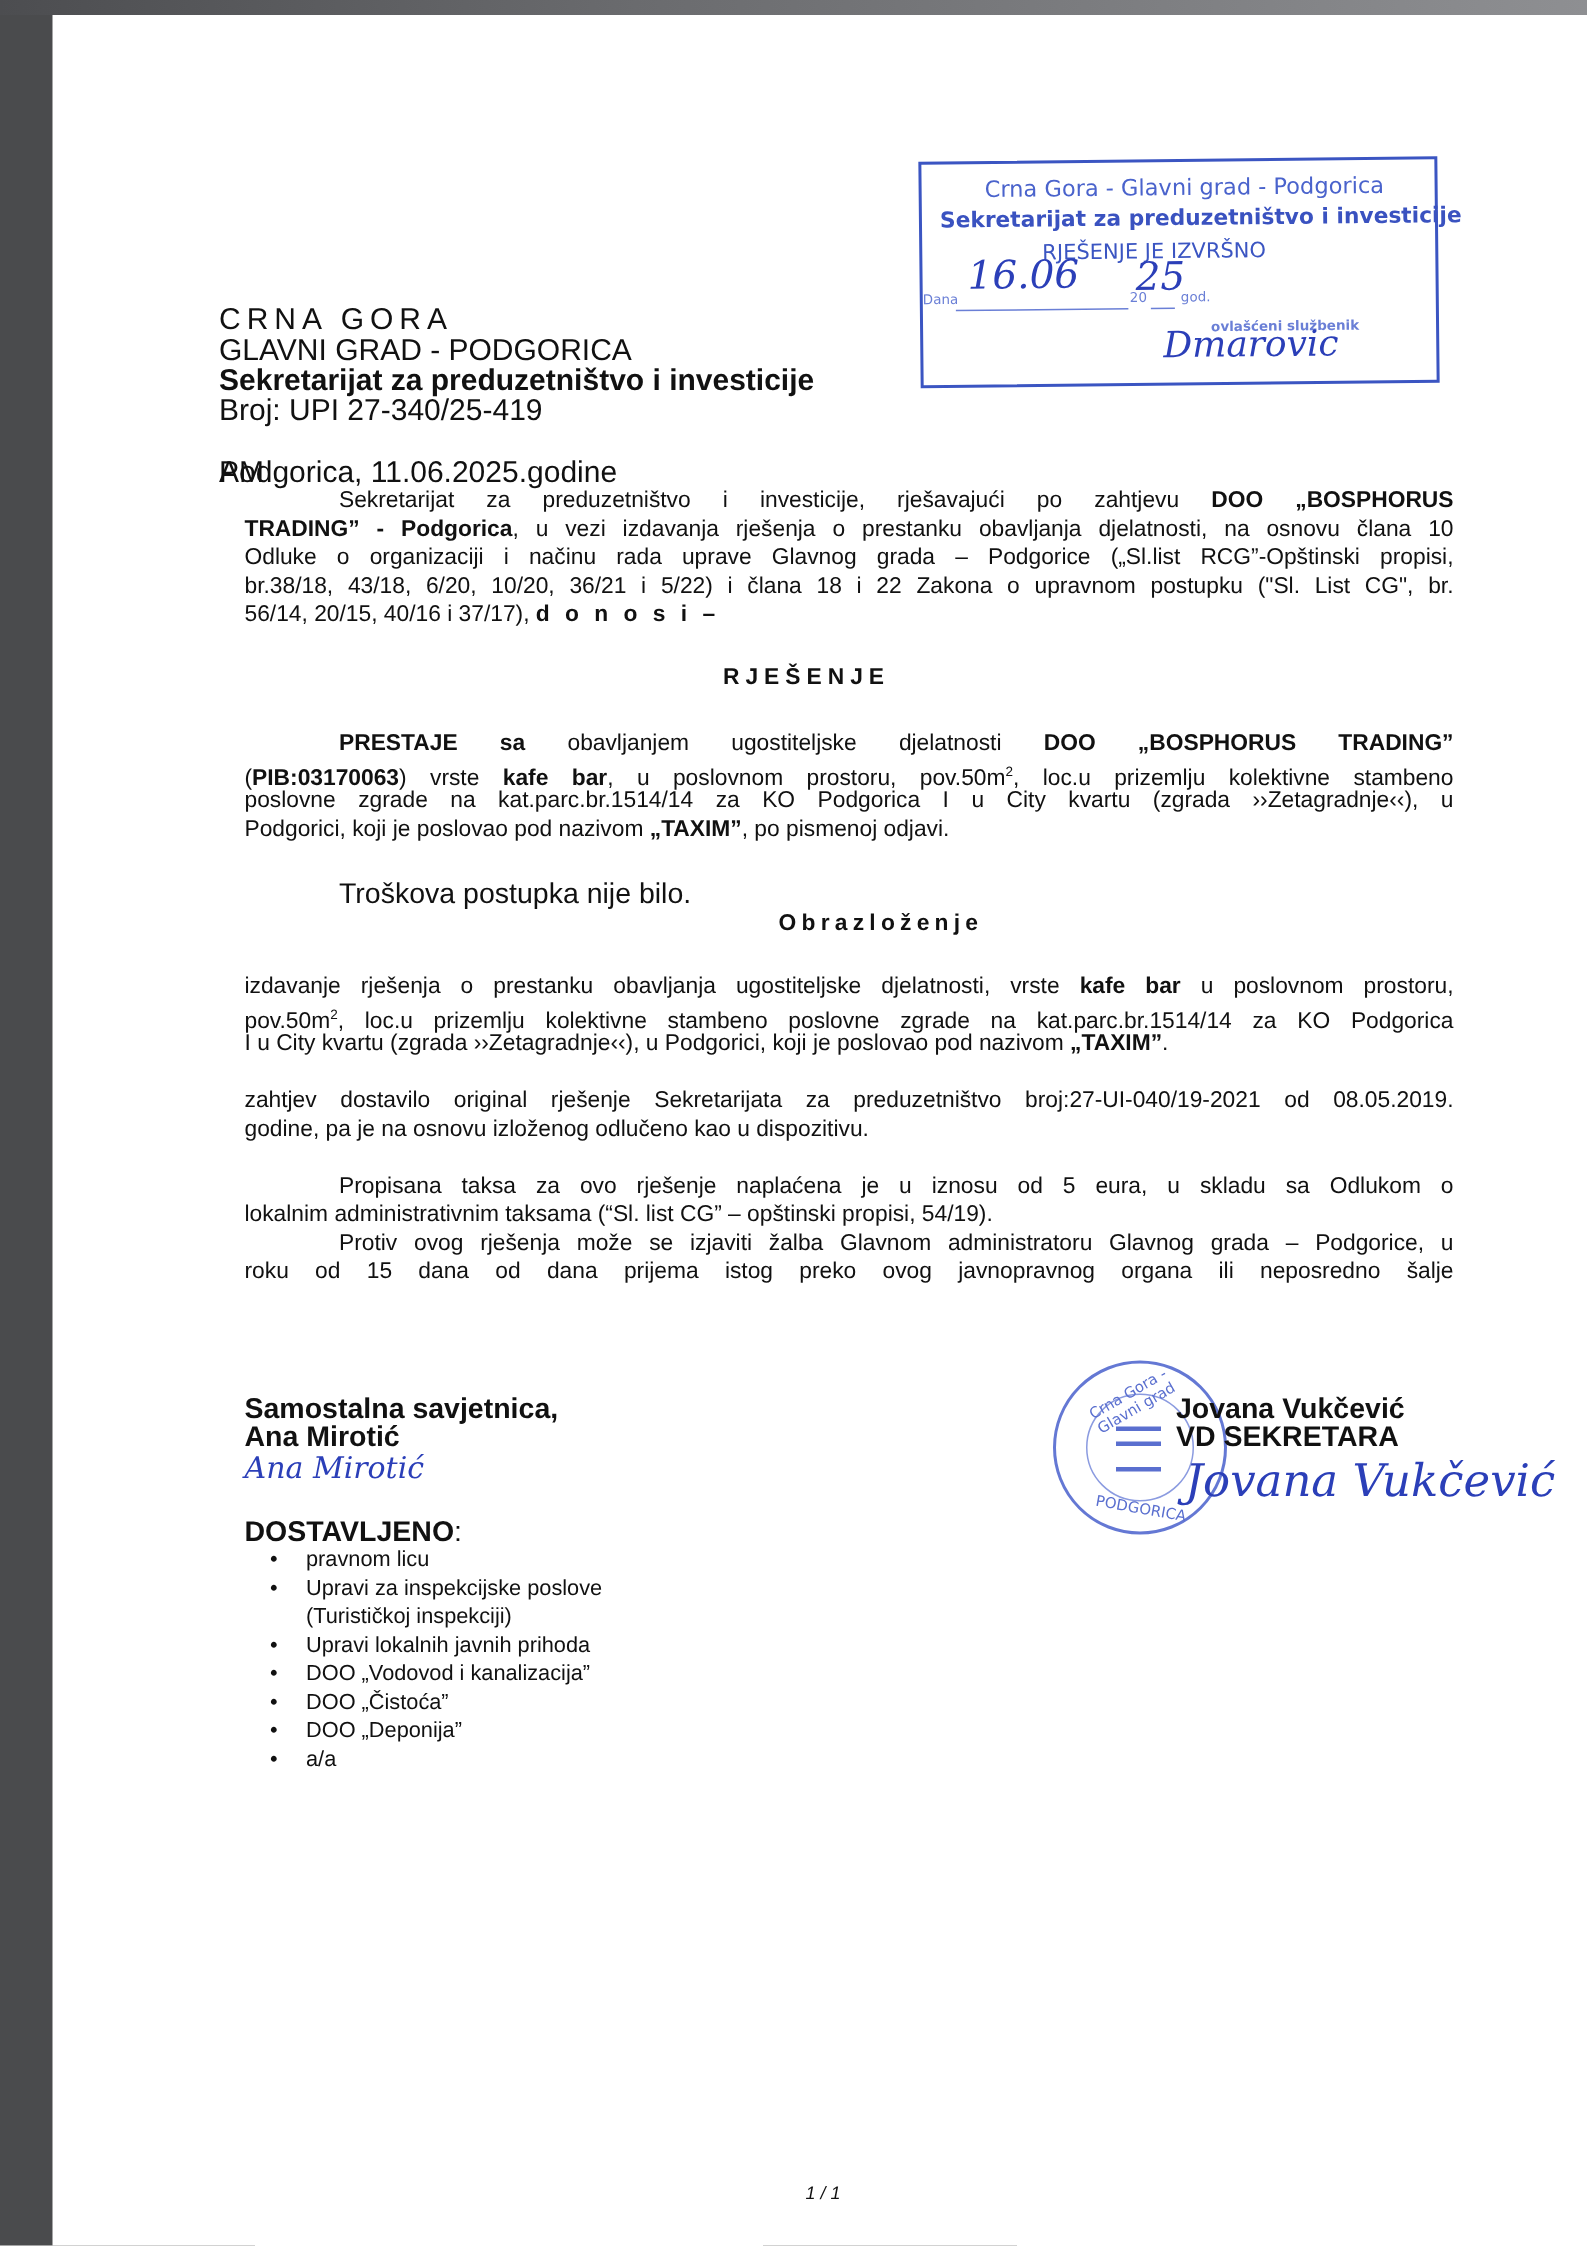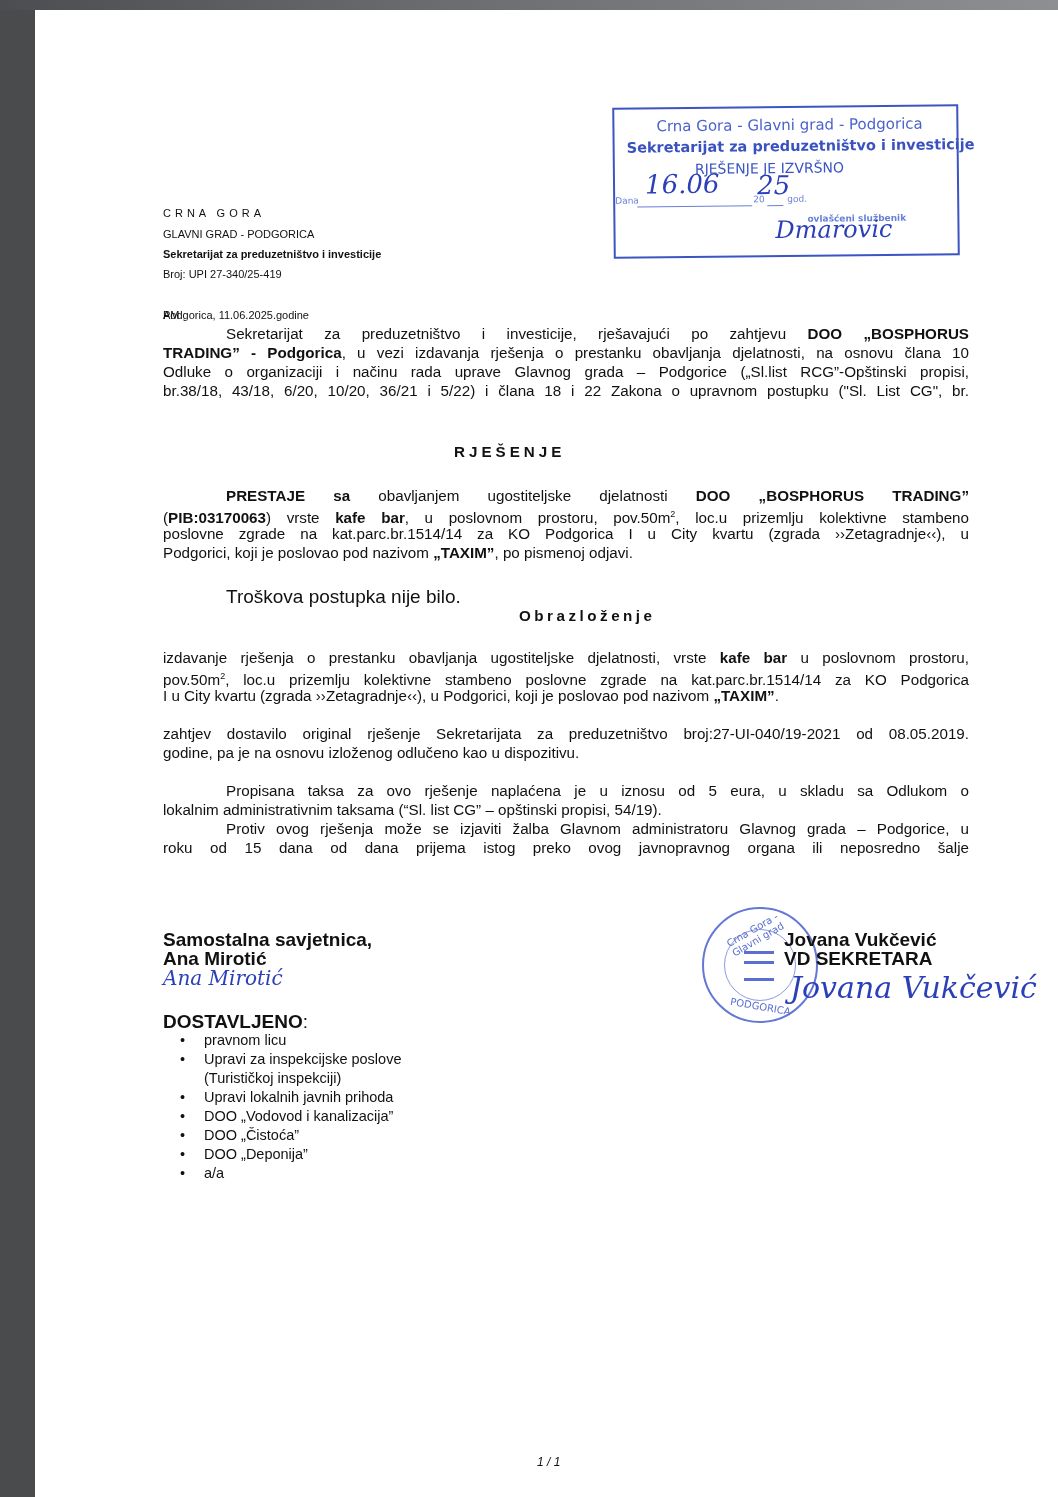--- a/index.html
+++ b/index.html
@@ -13,21 +13,21 @@
     position: absolute; left: 0; top: 0; width: 1058px; height: 10px;
     background: linear-gradient(90deg, #4c4d50 0%, #6a6b6e 40%, #8e8f92 100%);
   }
   .page {
     position: absolute; left: 35px; top: 10px; width: 1023px; height: 1487px;
     background: #ffffff;
   }
   .abs { position: absolute; white-space: nowrap; }
   .t { font-size: 19px; line-height: 19px; }
   .b { font-weight: bold; }
-  .hdr-line { position: absolute; left: 163px; font-size: 11px; line-height: 19px; }
+  .hdr-line { position: absolute; left: 146px; font-size: 20px; line-height: 19px; }
   .spaced { letter-spacing: 4px; }
 
   .para {
     position: absolute; left: 163px; width: 806px;
     font-size: 15.2px; line-height: 19px; text-align: justify;
   }
   .para .line { display: block; text-align: justify; text-align-last: justify; height: 19px; white-space: nowrap; }
   .para .line.last { text-align-last: left; }
   .indent { padding-left: 63px; }
 
@@ -107,23 +107,24 @@
 <div class="hdr-line b" style="top:245px;">Sekretarijat za preduzetništvo i investicije</div>
 <div class="hdr-line" style="top:265px;">Broj: UPI 27-340/25-419</div>
 <div class="hdr-line" style="top:286px;margin-top:20px;">Podgorica, 11.06.2025.godine</div>
 <div class="hdr-line" style="top:306px;">AM</div>
 
 <div class="para" style="top:324px;">
   <span class="line indent"><span>Sekretarijat za preduzetništvo i investicije, rješavajući po zahtjevu</span> <b>DOO „BOSPHORUS</b></span>
   <span class="line"><b>TRADING” - Podgorica</b><span>, u vezi izdavanja rješenja o prestanku obavljanja djelatnosti, na osnovu člana 10</span></span>
   <span class="line">Odluke o organizaciji i načinu rada uprave Glavnog grada – Podgorice („Sl.list RCG”-Opštinski propisi,</span>
   <span class="line">br.38/18, 43/18, 6/20, 10/20, 36/21 i 5/22) i člana 18 i 22 Zakona o upravnom postupku ("Sl. List CG", br.</span>
+  <span class="line last"><span>56/14, 20/15, 40/16 i 37/17), </span><b style="letter-spacing:3px;">d o n o s i –</b></span>
 </div>
 
-<div class="heading-c" style="left:454px; top:443px;">RJEŠENJE</div>
+<div class="heading-c" style="left:482px; top:443px;">RJEŠENJE</div>
 
 <div class="para" style="top:486px;">
   <span class="line indent" style="word-spacing:6px;"><b>PRESTAJE</b> <b>sa</b> <span>obavljanjem ugostiteljske djelatnosti</span> <b>DOO „BOSPHORUS TRADING”</b></span>
   <span class="line"><span>(</span><b>PIB:03170063</b><span>) vrste </span><b>kafe bar</b><span>, u poslovnom prostoru, pov.50m</span><sup style="font-size:9px;">2</sup><span>, loc.u prizemlju kolektivne stambeno</span></span>
   <span class="line">poslovne zgrade na kat.parc.br.1514/14 za KO Podgorica I u City kvartu (zgrada ››Zetagradnje‹‹), u</span>
   <span class="line last"><span>Podgorici, koji je poslovao pod nazivom </span><b>„TAXIM”</b><span>, po pismenoj odjavi.</span></span>
 </div>
 
 <div class="abs t" style="left:226px; top:587px;">Troškova postupka nije bilo.</div>
 

